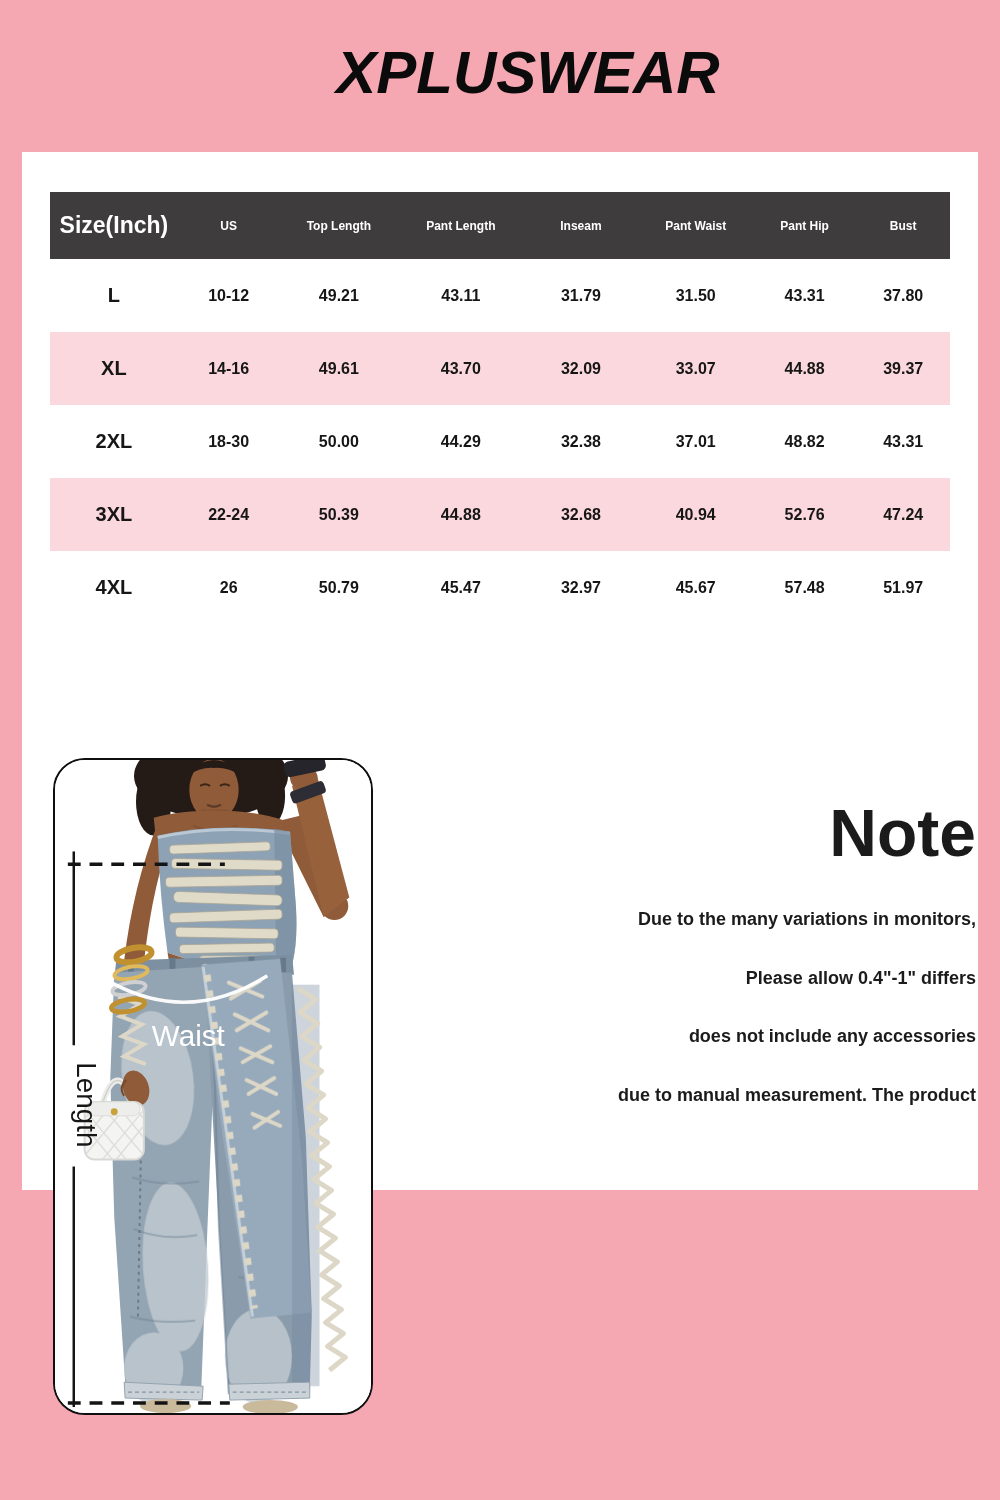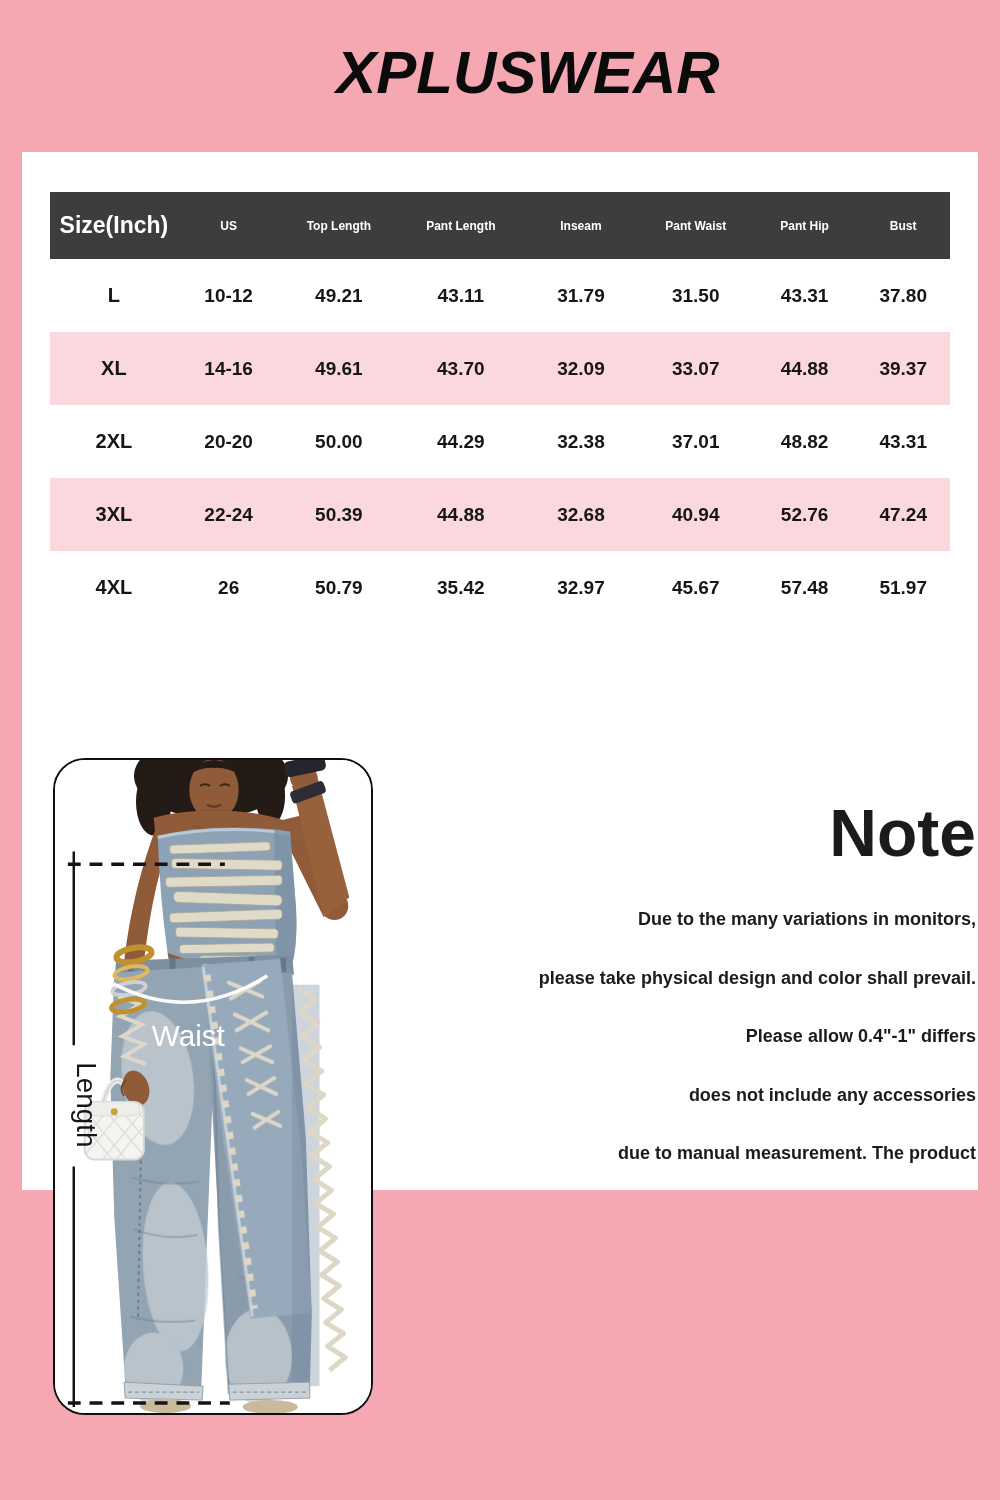--- a/index.html
+++ b/index.html
@@ -31,21 +31,21 @@
     border-collapse:collapse;table-layout:fixed;
   }
   .size-table thead th{
     background:var(--header-dark);color:#ffffff;
     height:67px;font-size:12px;font-weight:bold;
     text-align:center;vertical-align:middle;padding:0 2px;
   }
   .size-table thead th.first{font-size:23px;}
   .size-table tbody td{
     height:73px;text-align:center;vertical-align:middle;
-    font-size:19px;font-weight:bold;color:#161616;padding:0 2px;
+    font-size:16px;font-weight:bold;color:#161616;padding:0 2px;
   }
   .size-table tbody tr:nth-child(even){background:var(--row-pink);}
   .size-table tbody td.size-col{font-size:20px;}
 
   .figure-card{
     position:absolute;left:31px;top:606px;width:320px;height:657px;
     border:2px solid #0f0f0f;border-radius:32px;overflow:hidden;
     background:#ffffff;
   }
   .figure-card svg{display:block;width:100%;height:100%;}
@@ -107,21 +107,21 @@
         <td>14-16</td>
         <td>49.61</td>
         <td>43.70</td>
         <td>32.09</td>
         <td>33.07</td>
         <td>44.88</td>
         <td>39.37</td>
       </tr>
       <tr>
         <td class="size-col">2XL</td>
-        <td>20-20</td>
+        <td>18-30</td>
         <td>50.00</td>
         <td>44.29</td>
         <td>32.38</td>
         <td>37.01</td>
         <td>48.82</td>
         <td>43.31</td>
       </tr>
       <tr>
         <td class="size-col">3XL</td>
         <td>22-24</td>
@@ -129,21 +129,21 @@
         <td>44.88</td>
         <td>32.68</td>
         <td>40.94</td>
         <td>52.76</td>
         <td>47.24</td>
       </tr>
       <tr>
         <td class="size-col">4XL</td>
         <td>26</td>
         <td>50.79</td>
-        <td>35.42</td>
+        <td>45.47</td>
         <td>32.97</td>
         <td>45.67</td>
         <td>57.48</td>
         <td>51.97</td>
       </tr>
     </tbody>
   </table>
 
   <div class="figure-card">
     <svg viewBox="0 0 320 657" preserveAspectRatio="none">
@@ -285,19 +285,18 @@
       </g>
       <path d="M59,225 Q137,266 215,217" stroke="#FFFFFF" stroke-width="3.5" fill="none" opacity="0.95"></path>
       <text x="22" y="347" transform="rotate(90 22 347)" text-anchor="middle" font-size="28" fill="#161616">Length</text>
       <text x="135" y="288" text-anchor="middle" font-size="30" fill="#FFFFFF">Waist</text>
     </svg>
   </div>
 
   <div class="note">
     <p class="note-title">Note</p>
     <p class="note-line">Due to the many variations in monitors,</p>
-    <p class="note-line">please take physical design and color shall prevail.</p>
     <p class="note-line">Please allow 0.4"-1" differs</p>
     <p class="note-line">does not include any accessories</p>
     <p class="note-line">due to manual measurement. The product</p>
   </div>
 
 </div>
 
 </body></html>

